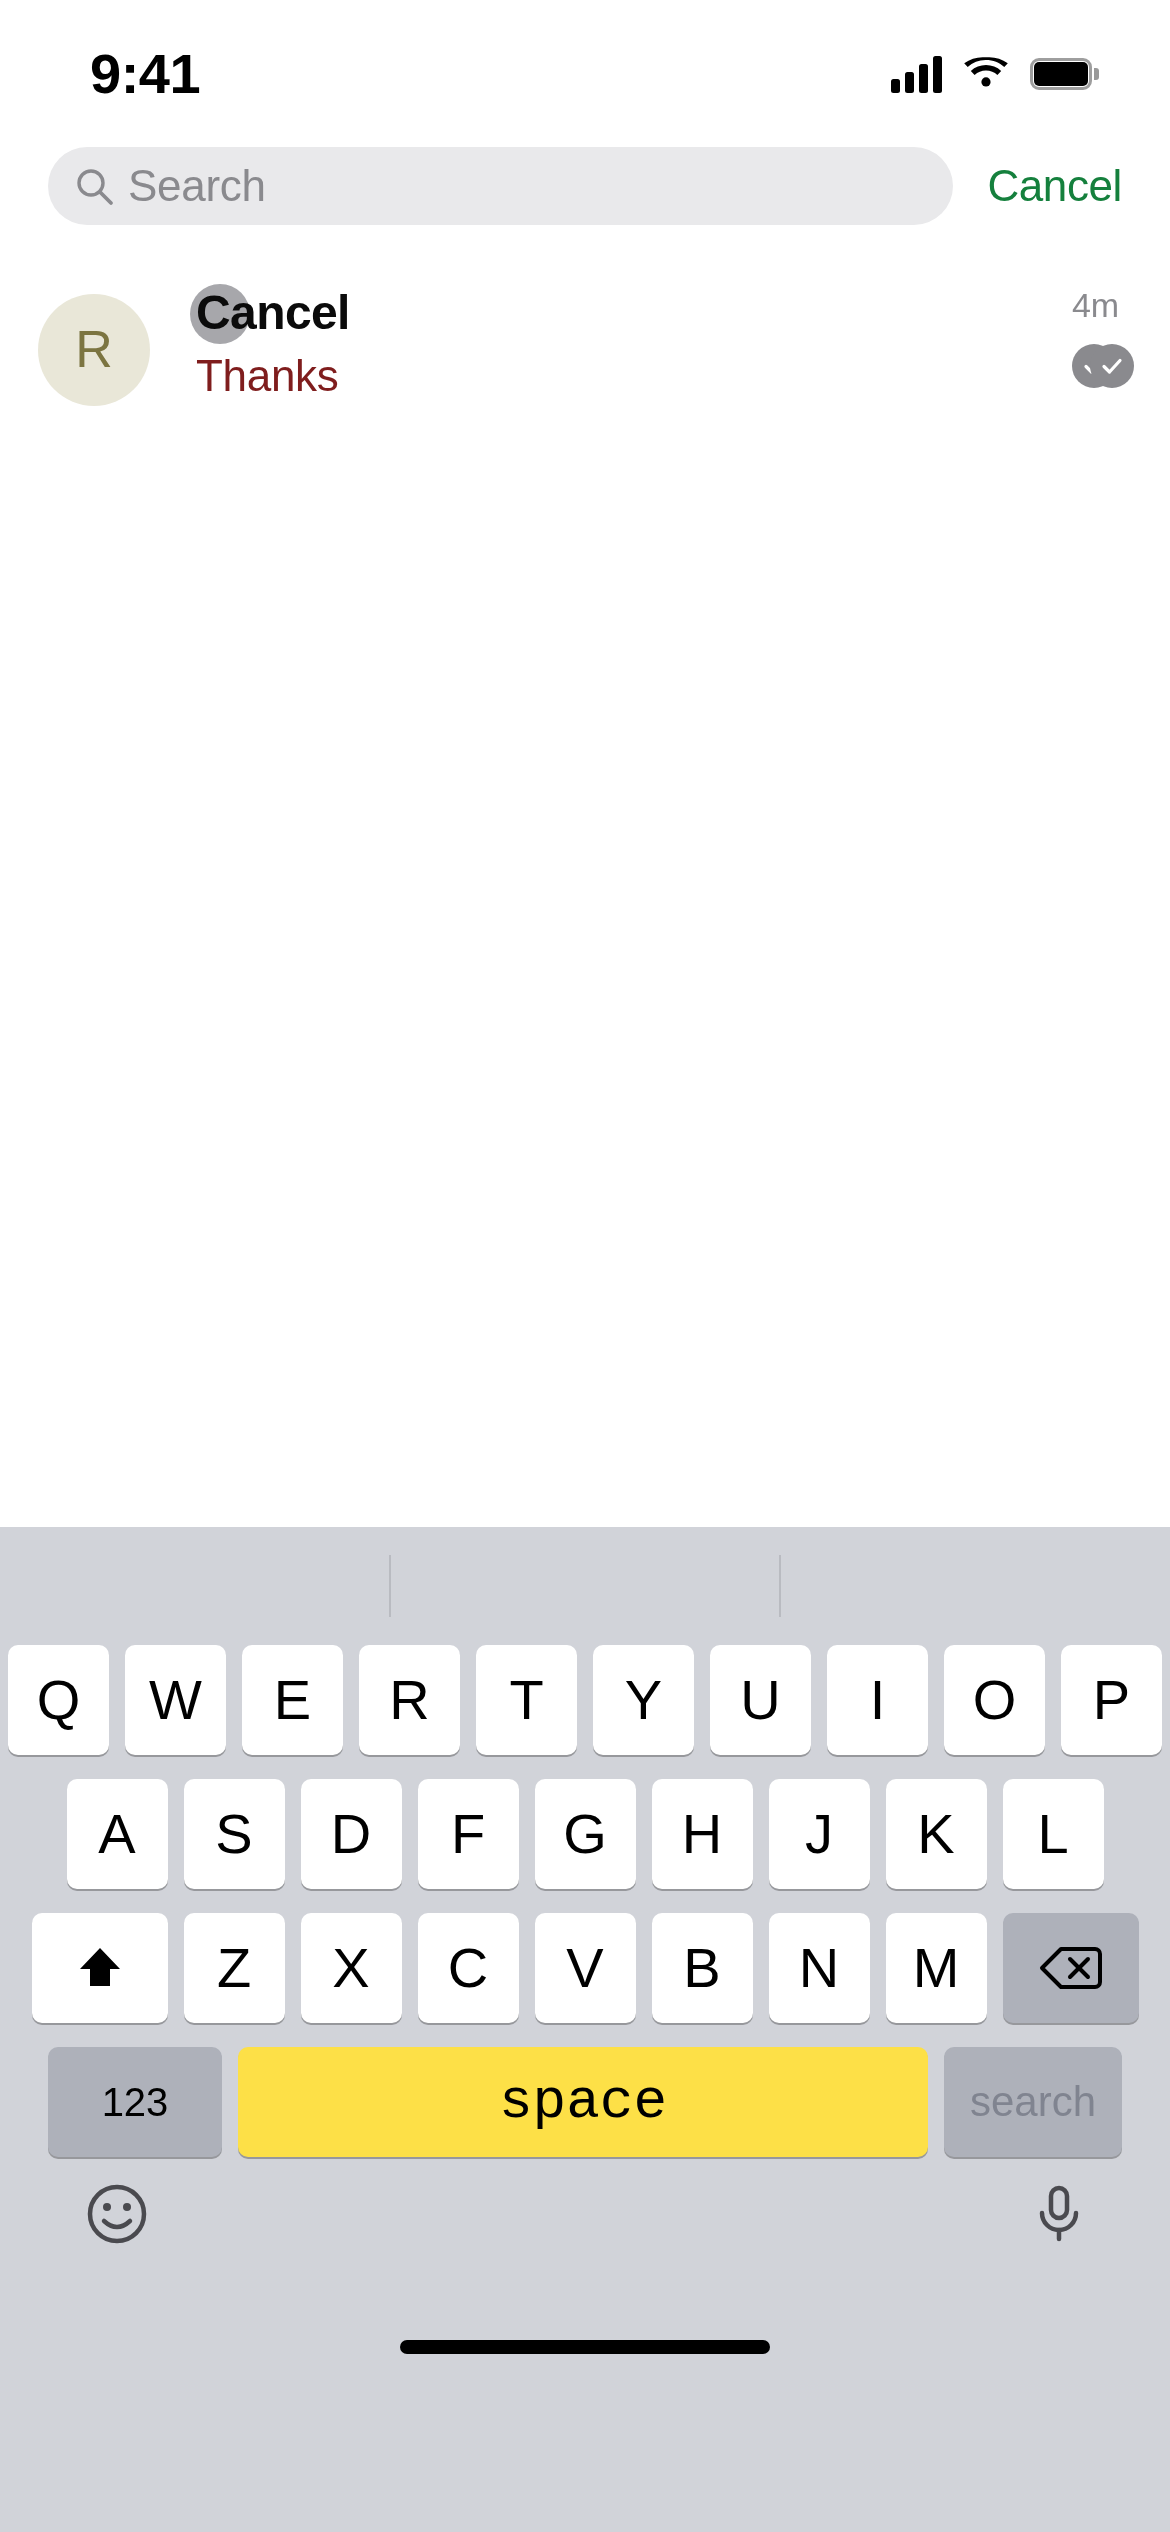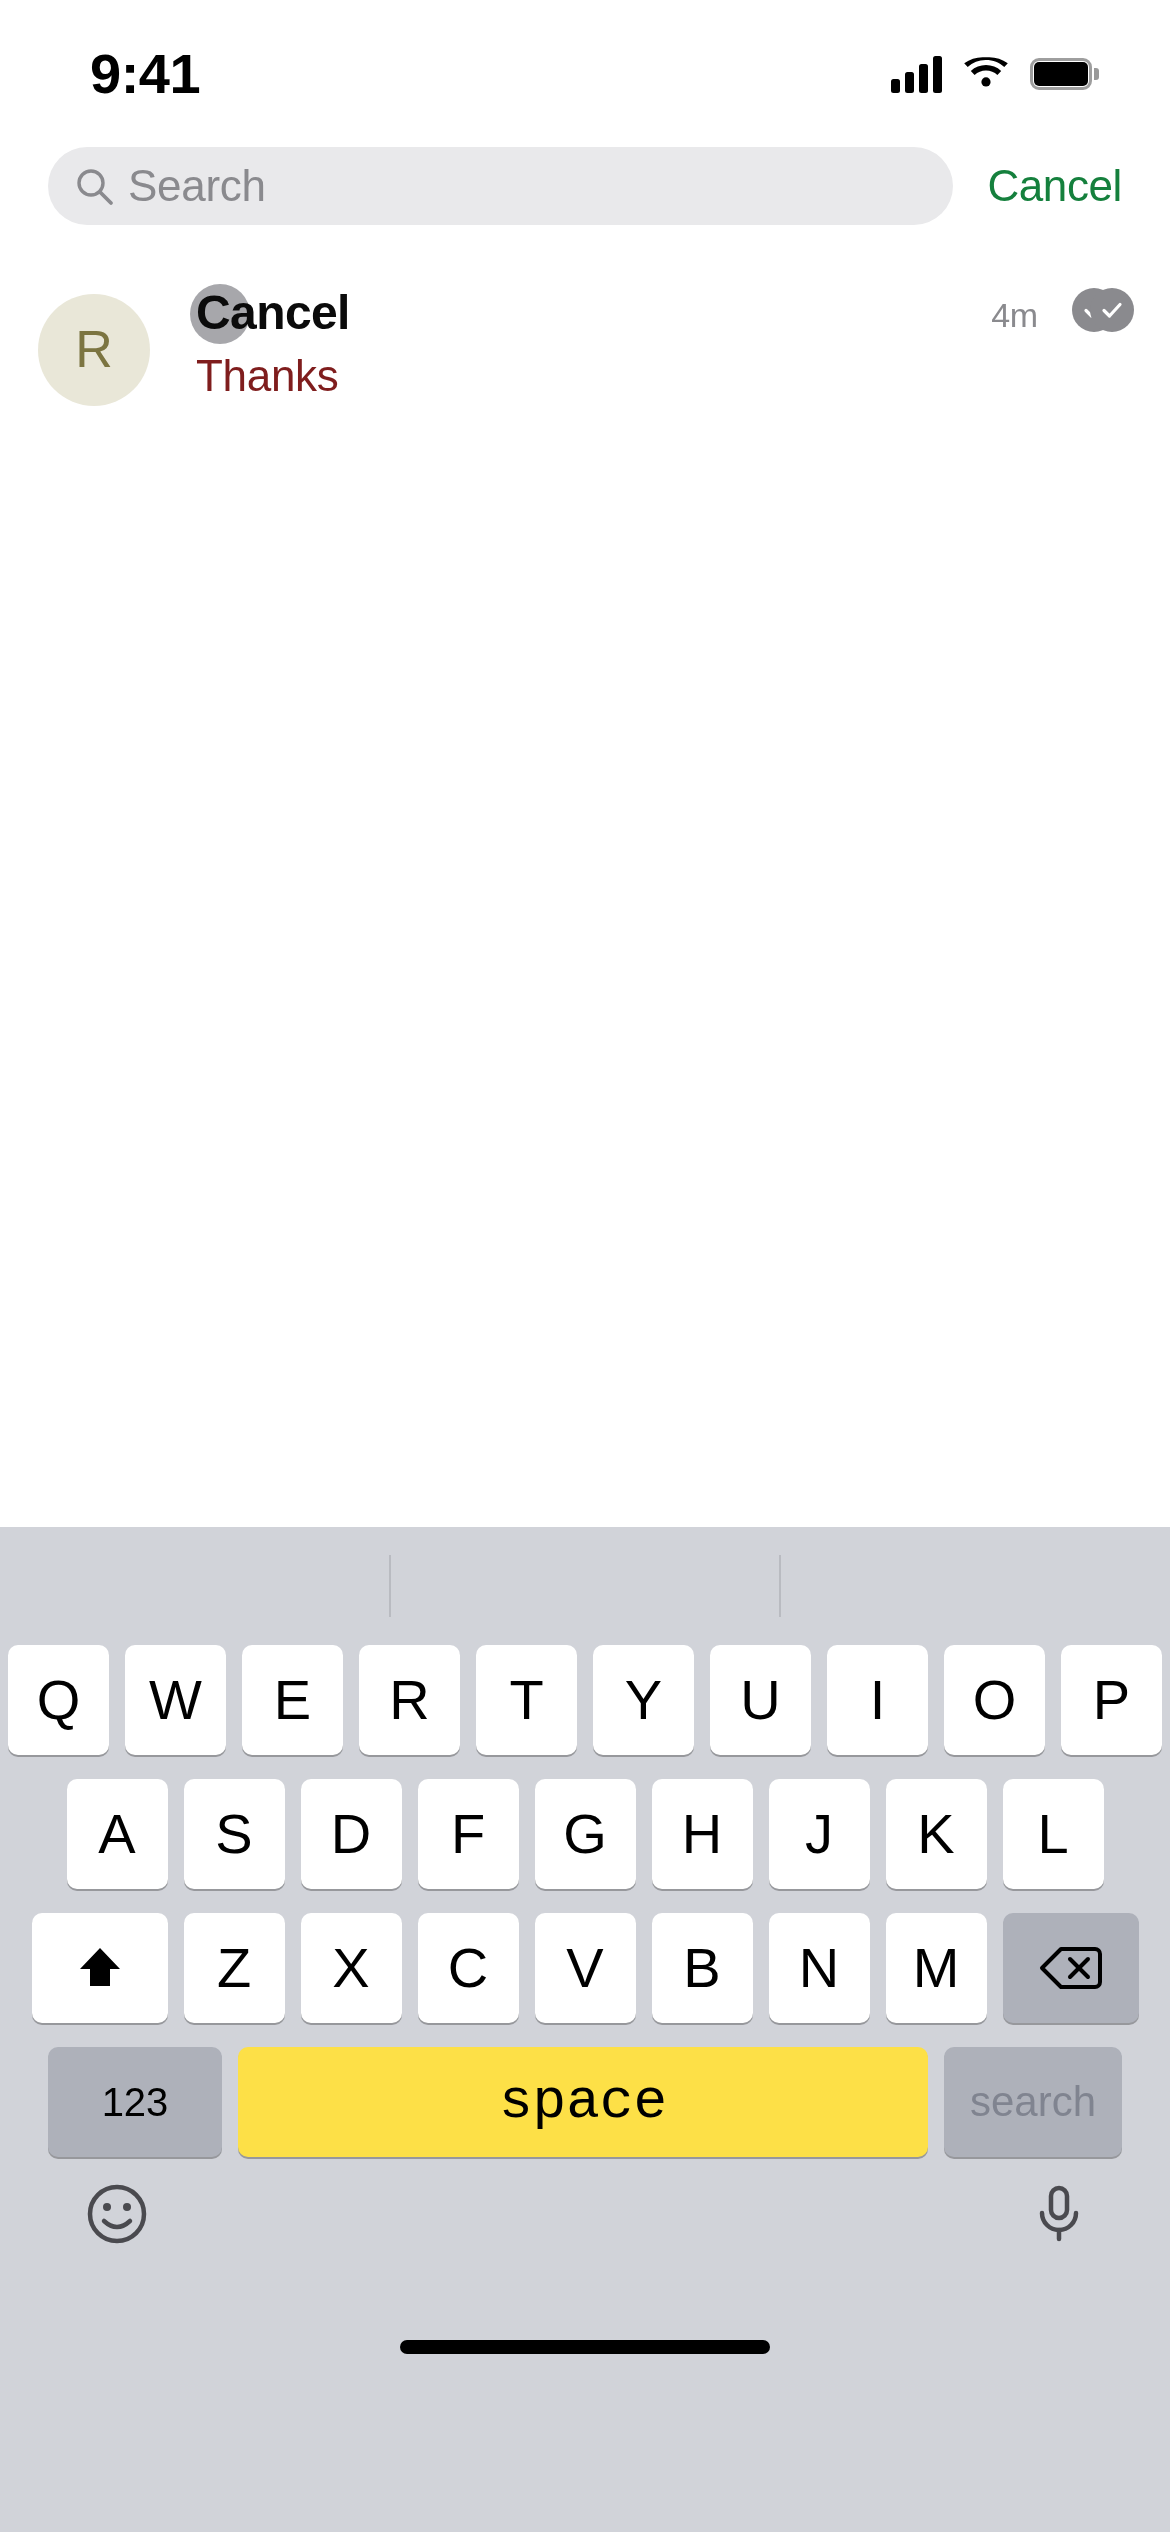--- a/index.html
+++ b/index.html
@@ -160,24 +160,23 @@
   .chat-preview {
     font-size: 44px;
     color: #7f1d1d;
     letter-spacing: -0.3px;
     line-height: 1.1;
   }
 
   .chat-meta {
     flex: 0 0 auto;
     display: flex;
-    flex-direction: row;
-    align-items: flex-end;
+    flex-direction: column;
     padding-top: 24px;
-    gap: 34px;
+    gap: 22px;
   }
   .chat-time {
     font-size: 34px;
     color: #8A8A8E;
     letter-spacing: -0.2px;
     line-height: 1;
   }
   .read-badge { width: 62px; height: 44px; position: relative; }
   .read-badge .tick {
     position: absolute; top: 0;

